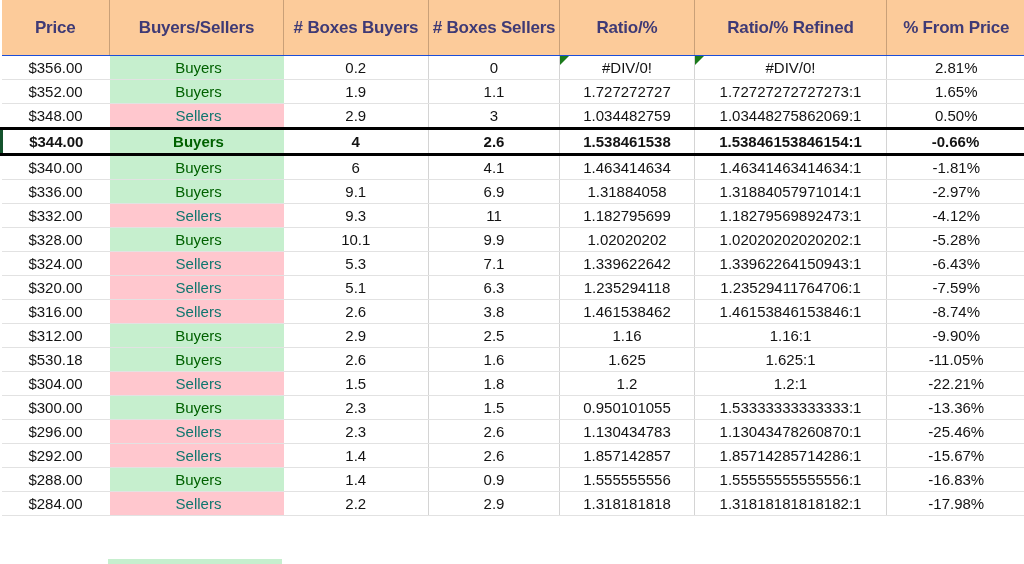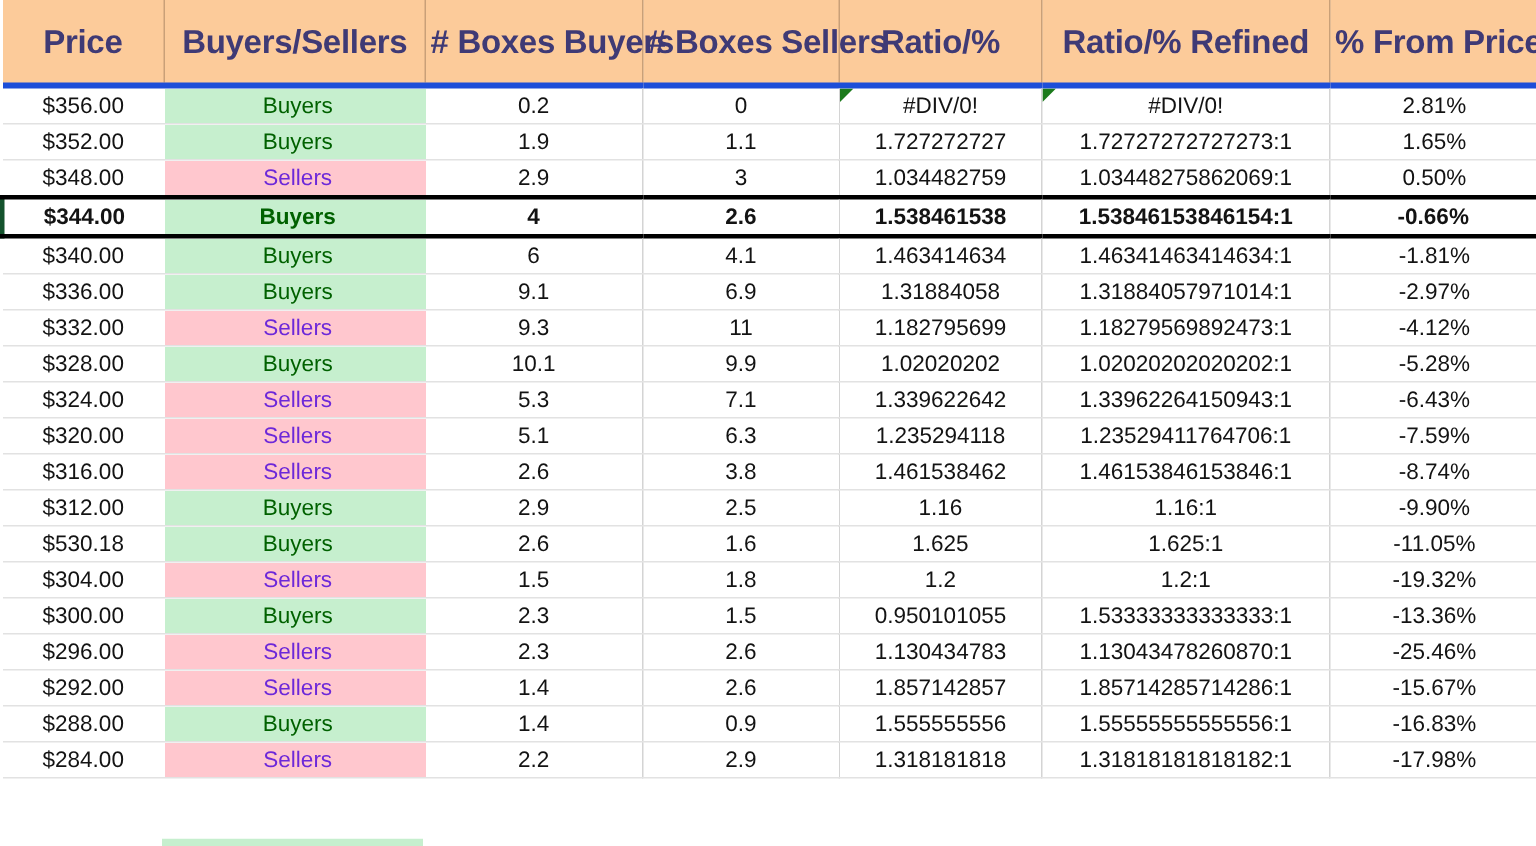--- a/index.html
+++ b/index.html
@@ -34,26 +34,26 @@
   col.c-bsell   { width: 131px; }
   col.c-ratio   { width: 135px; }
   col.c-refined { width: 192px; }
   col.c-pct     { width: 139px; }
 
   
   thead th {
     height: 55px;
     background: #fccb9a;
     color: #3f3a75;
-    font-size: 22px;
+    font-size: 17px;
     font-weight: bold;
     text-align: center;
     vertical-align: middle;
     border-right: 1px solid #c9a078;
-    border-bottom: 4px solid #1d4ed8;
+    border-bottom: 1px solid #1d4ed8;
     padding: 0 3px;
     white-space: nowrap;
     letter-spacing: -0.2px;
   }
   thead th:last-child { border-right: none; }
 
   
   tbody td {
     height: 23px;
     font-size: 15px;
@@ -67,21 +67,21 @@
     overflow: hidden;
     position: relative;
     background: #ffffff;
   }
   tbody td:last-child { border-right: none; }
   tbody td.price  { border-right: none; }
   tbody td.side   { border-right: none; font-weight: normal; padding-left: 10px; }
 
   
   td.fill-buy  { background: #c6efce; color: #006100; }
-  td.fill-sell { background: #ffc7ce; color: #6d28d9; }
+  td.fill-sell { background: #ffc7ce; color: #0f766e; }
 
   
   tr.selected td {
     font-weight: bold;
     border-top: 3px solid #000000;
     border-bottom: 3px solid #000000;
   }
   tr.selected td:first-child { border-left: 3px solid #14532d; }
   tr.selected td:last-child  { border-right: 3px solid #000000; }
 
@@ -259,21 +259,21 @@
           <td>1.625:1</td>
           <td>-11.05%</td>
         </tr>
         <tr>
           <td class="price">$304.00</td>
           <td class="side fill-sell">Sellers</td>
           <td>1.5</td>
           <td>1.8</td>
           <td>1.2</td>
           <td>1.2:1</td>
-          <td>-19.32%</td>
+          <td>-22.21%</td>
         </tr>
         <tr>
           <td class="price">$300.00</td>
           <td class="side fill-buy">Buyers</td>
           <td>2.3</td>
           <td>1.5</td>
           <td>0.950101055</td>
           <td>1.53333333333333:1</td>
           <td>-13.36%</td>
         </tr>

